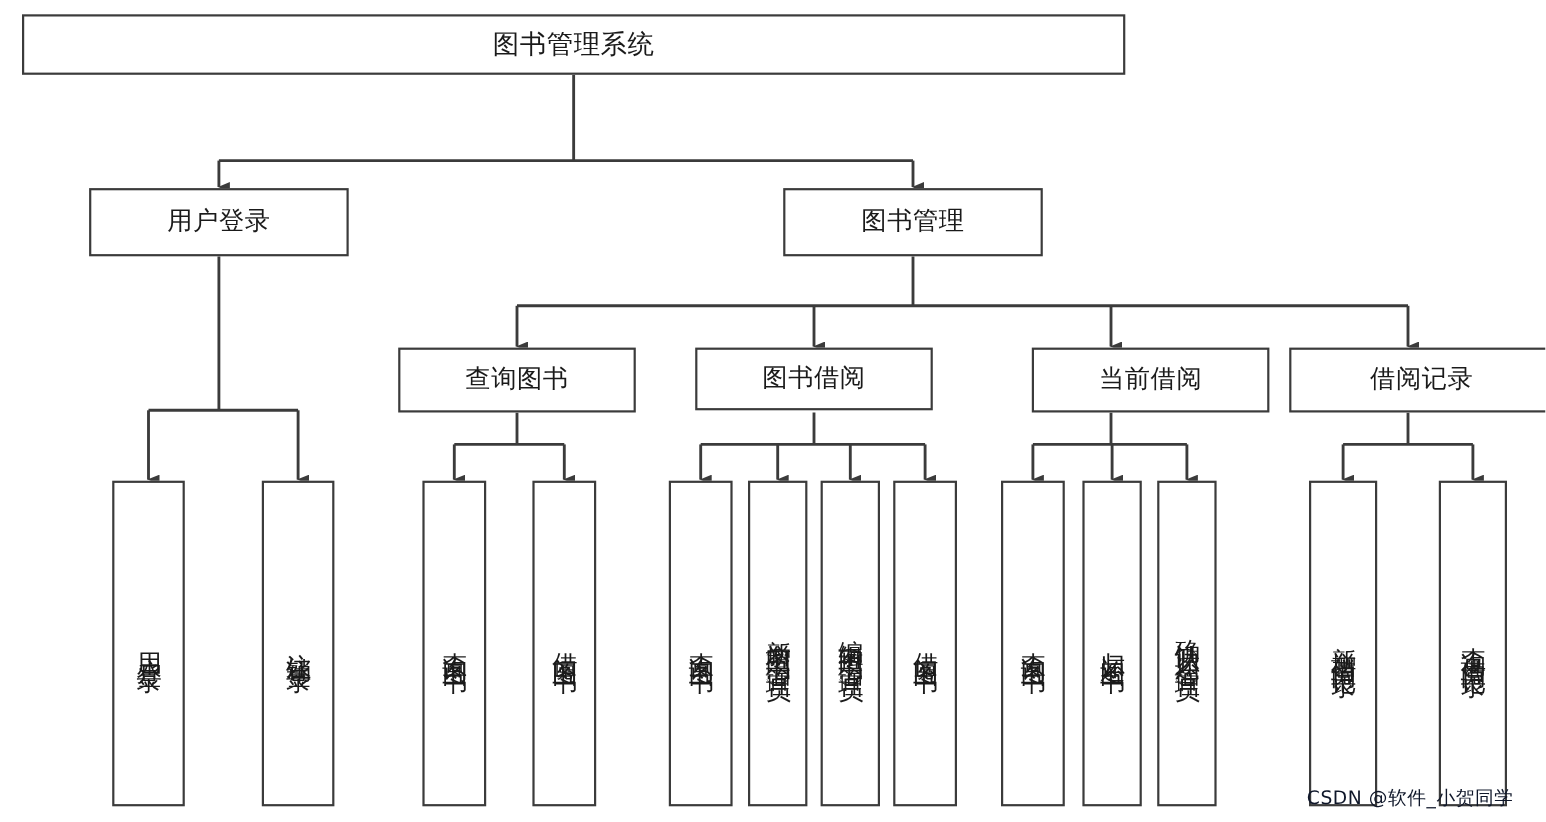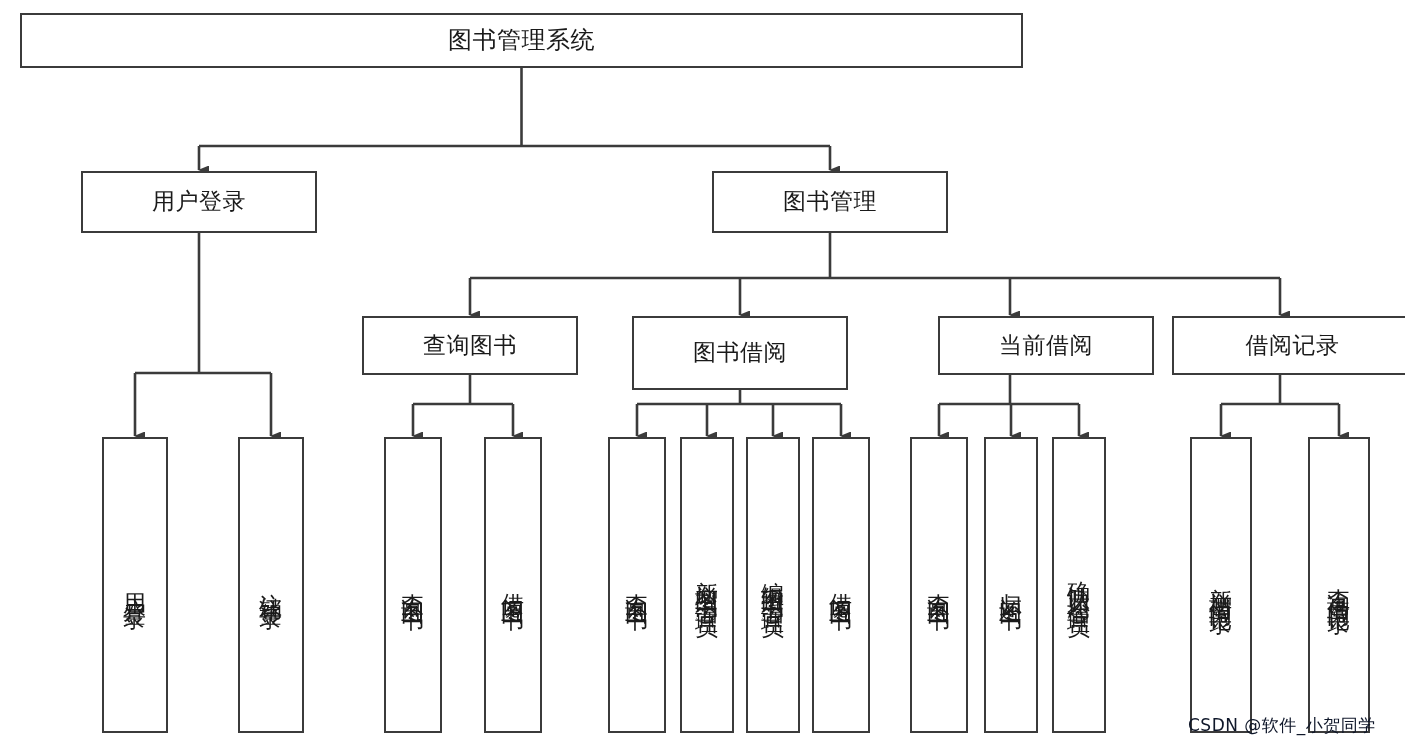--- a/index.html
+++ b/index.html
@@ -133,21 +133,21 @@
   <div class="node horiz" style="left: 81px; top: 171px; width: 236px; height: 62px;">
     <span class="node-label">用户登录</span>
   </div>
   <div class="node horiz" style="left: 712px; top: 171px; width: 236px; height: 62px;">
     <span class="node-label">图书管理</span>
   </div>
 
   <div class="node horiz" style="left: 362px; top: 316px; width: 216px; height: 59px;">
     <span class="node-label">查询图书</span>
   </div>
-  <div class="node horiz" style="left: 632px; top: 316px; width: 216px; height: 74px;">
+  <div class="node horiz" style="left: 632px; top: 316px; width: 216px; height: 57px;">
     <span class="node-label">图书借阅</span>
   </div>
   <div class="node horiz" style="left: 902px; top: 316px; width: 216px; height: 59px; margin-left: 36px;">
     <span class="node-label">当前借阅</span>
   </div>
   <div class="node horiz" style="left: 1172px; top: 316px; width: 241px; height: 59px;">
     <span class="node-label">借阅记录</span>
   </div>
 
   <div class="node vert" style="left: 102px; top: 437px; width: 66px; height: 296px;">

